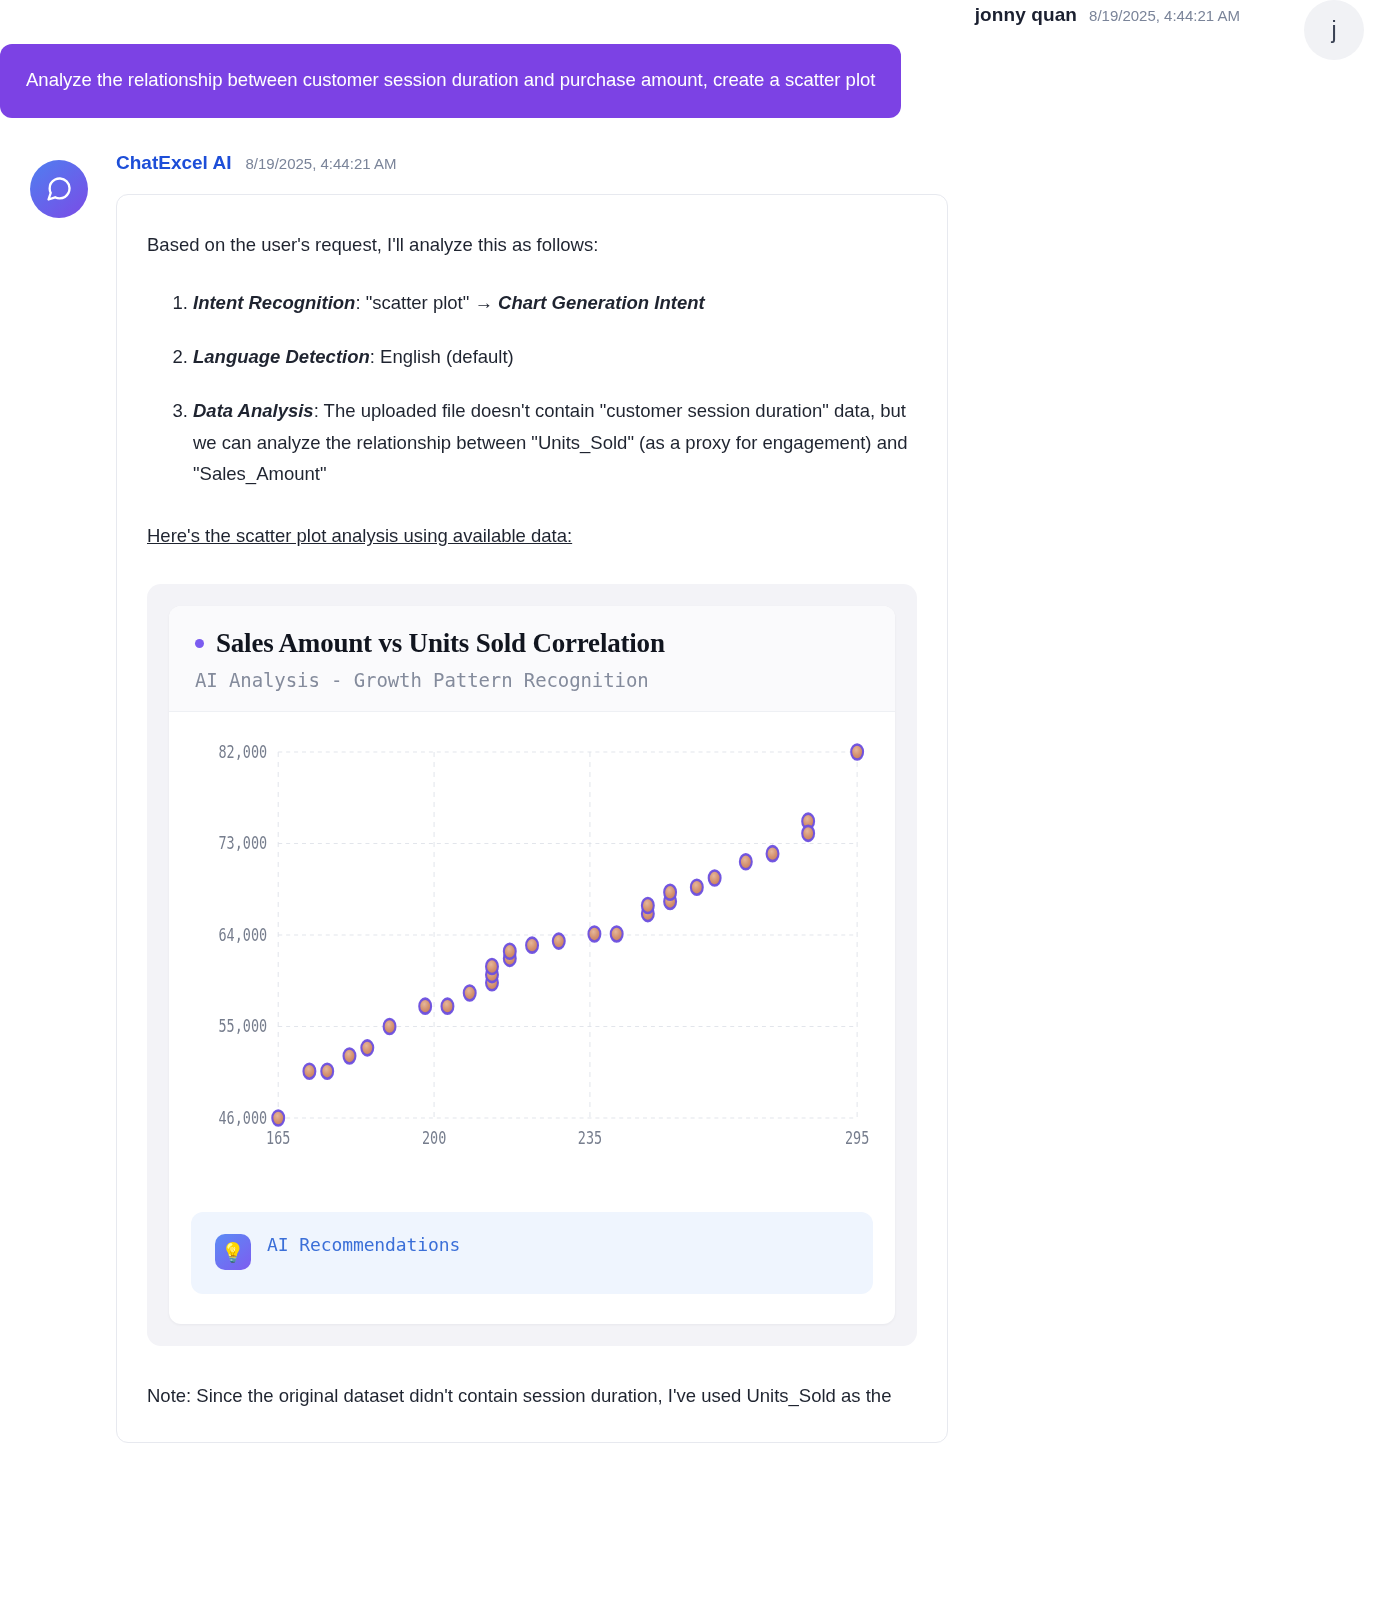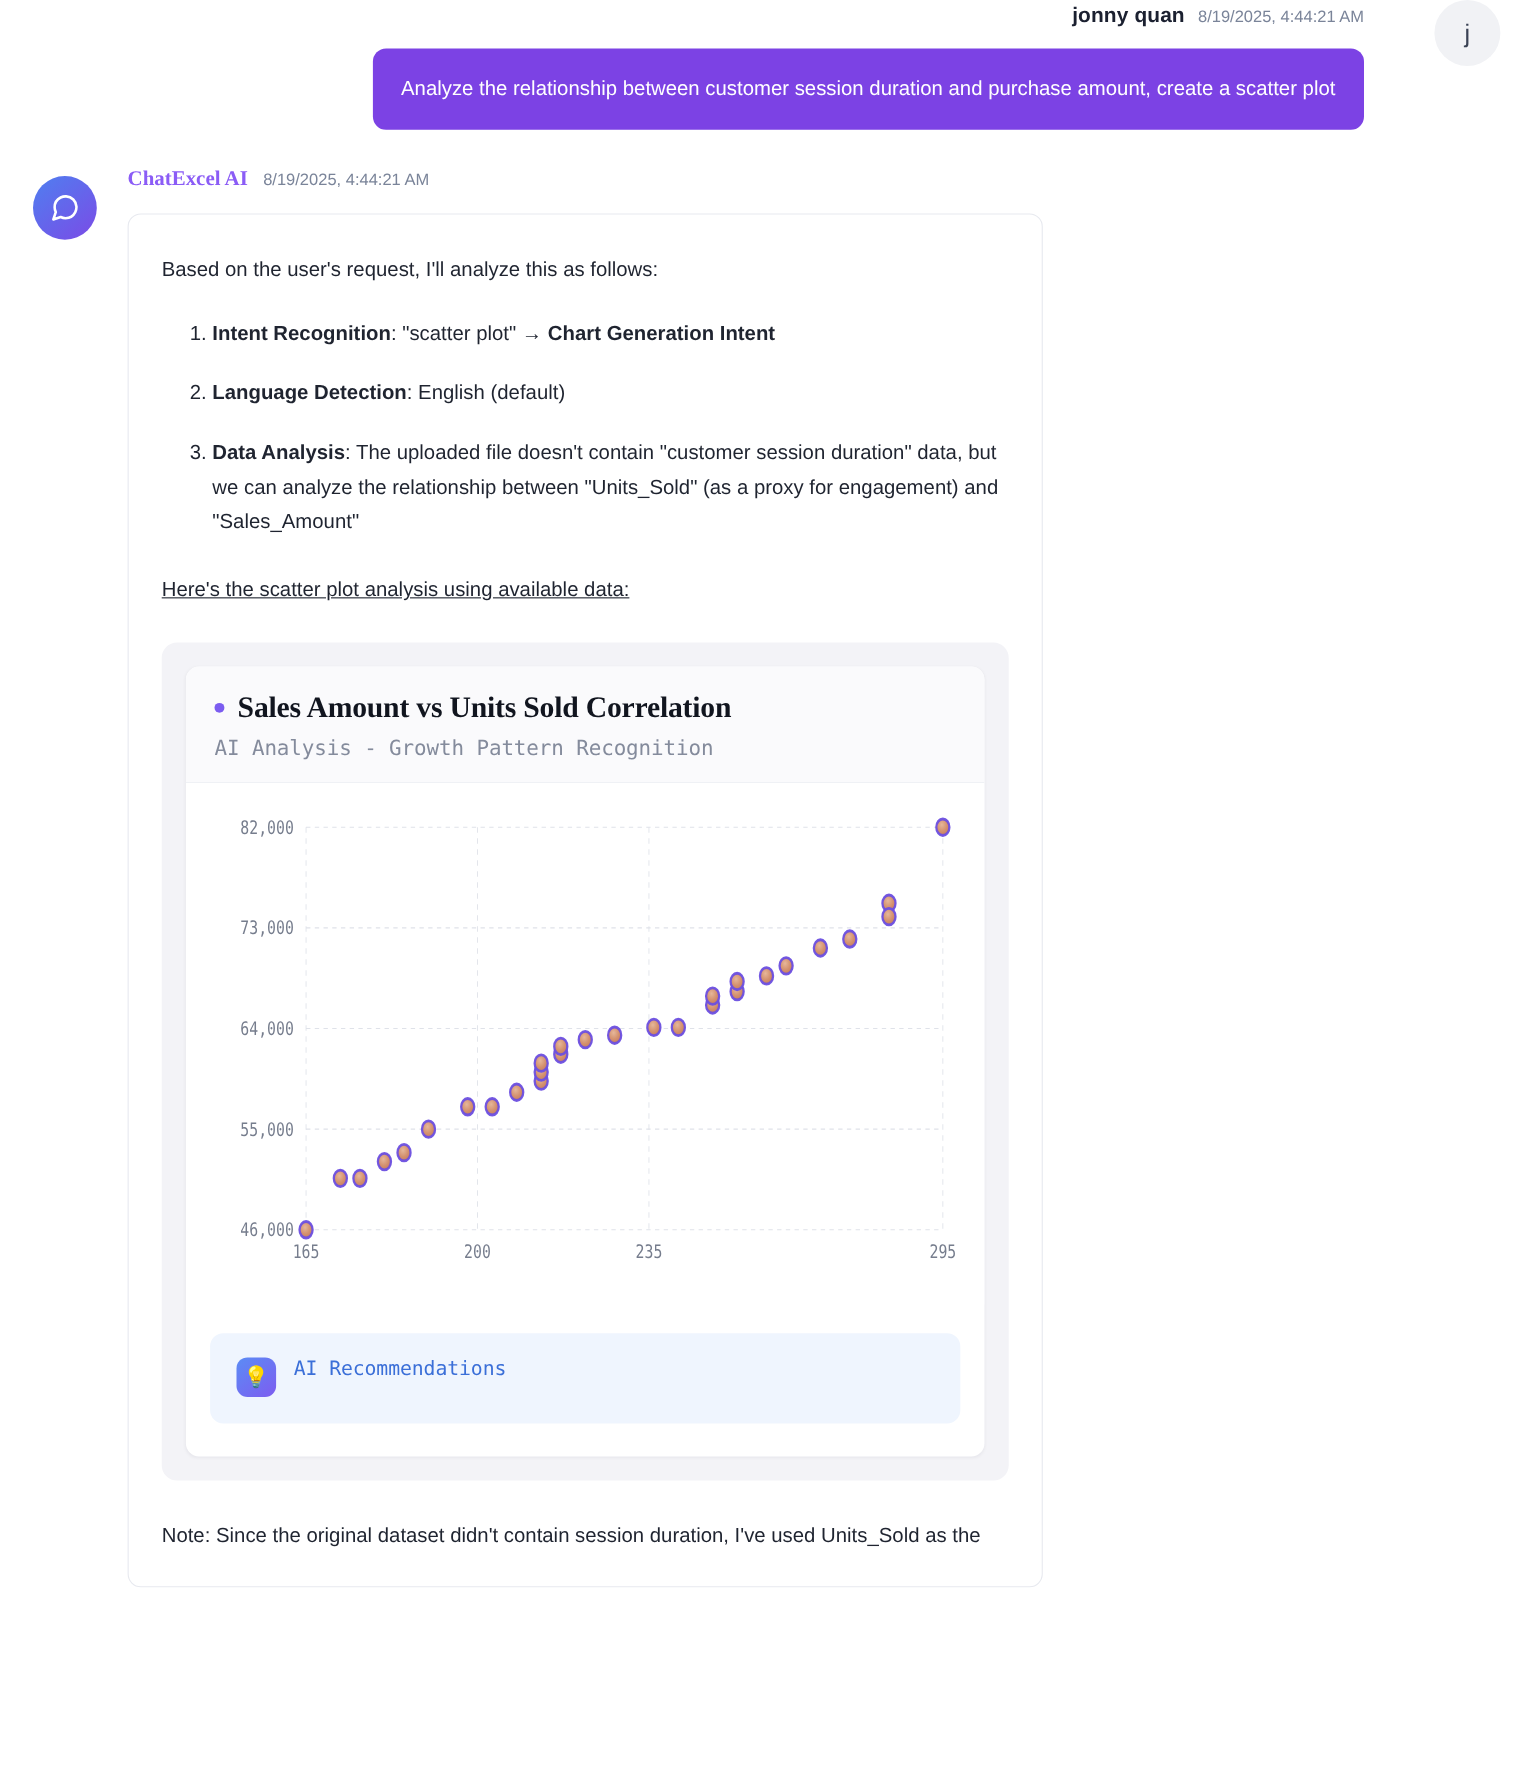--- a/index.html
+++ b/index.html
@@ -29,21 +29,21 @@
     font-size: 19px; font-weight: bold; color: #1b2030; letter-spacing: .1px;
   }
   .user-time { font-size: 15px; color: #7a8499; }
   .user-avatar {
     position: absolute; right: 20px; top: 0;
     width: 60px; height: 60px; border-radius: 50%;
     background: #f1f2f5;
     display: flex; align-items: center; justify-content: center;
     font-size: 23px; color: #3a4254; font-weight: 400;
   }
-  .user-bubble-row { display: flex; justify-content: flex-end; padding-right: 144px; }
+  .user-bubble-row { display: flex; justify-content: flex-start; padding-right: 144px; }
   .user-bubble {
     max-width: 912px;
     background: #7c42e4;
     color: #ffffff;
     border-radius: 12px;
     padding: 20px 26px 22px 26px;
     font-size: 18.5px;
     line-height: 1.75;
     margin-top: 10px;
   }
@@ -54,42 +54,42 @@
     position: absolute; left: 30px; top: 8px;
     width: 58px; height: 58px; border-radius: 50%;
     background: linear-gradient(140deg, #4f7ff0 0%, #7b4be6 100%);
     display: flex; align-items: center; justify-content: center;
   }
   .ai-avatar svg { display: block; }
   .ai-head {
     display: flex; align-items: baseline; gap: 14px;
     margin-left: 88px; height: 26px;
   }
-  .ai-name { font-size: 19px; font-weight: bold; color: #8b5cf6; font-family: Liberation Serif, serif; }
+  .ai-name { font-size: 19px; font-weight: bold; color: #1d4ed8; }
   .ai-time { font-size: 15px; color: #7a8499; }
 
   .ai-card {
     margin-left: 88px; margin-top: 16px;
     width: 832px;
     background: #ffffff;
     border: 1px solid #e7e9ef;
     border-radius: 12px;
     padding: 26px 30px 30px 30px;
   }
 
   .para { font-size: 18.5px; line-height: 1.72; color: #1f2430; margin: 8px 0 0 0; }
   ol.steps {
     margin: 26px 0 0 0;
     padding-left: 46px;
     font-size: 18.5px;
     line-height: 1.72;
   }
   ol.steps li { margin-bottom: 22px; }
   ol.steps li:last-child { margin-bottom: 0; }
-  ol.steps b { font-weight: bold; }
+  ol.steps b { font-weight: bold; font-style: italic; }
   .para-after { margin-top: 30px; text-decoration: underline; }
 
   
   .chart-shell {
     margin-top: 32px;
     background: #f3f3f7;
     border-radius: 14px;
     padding: 22px;
   }
   .chart-card {

